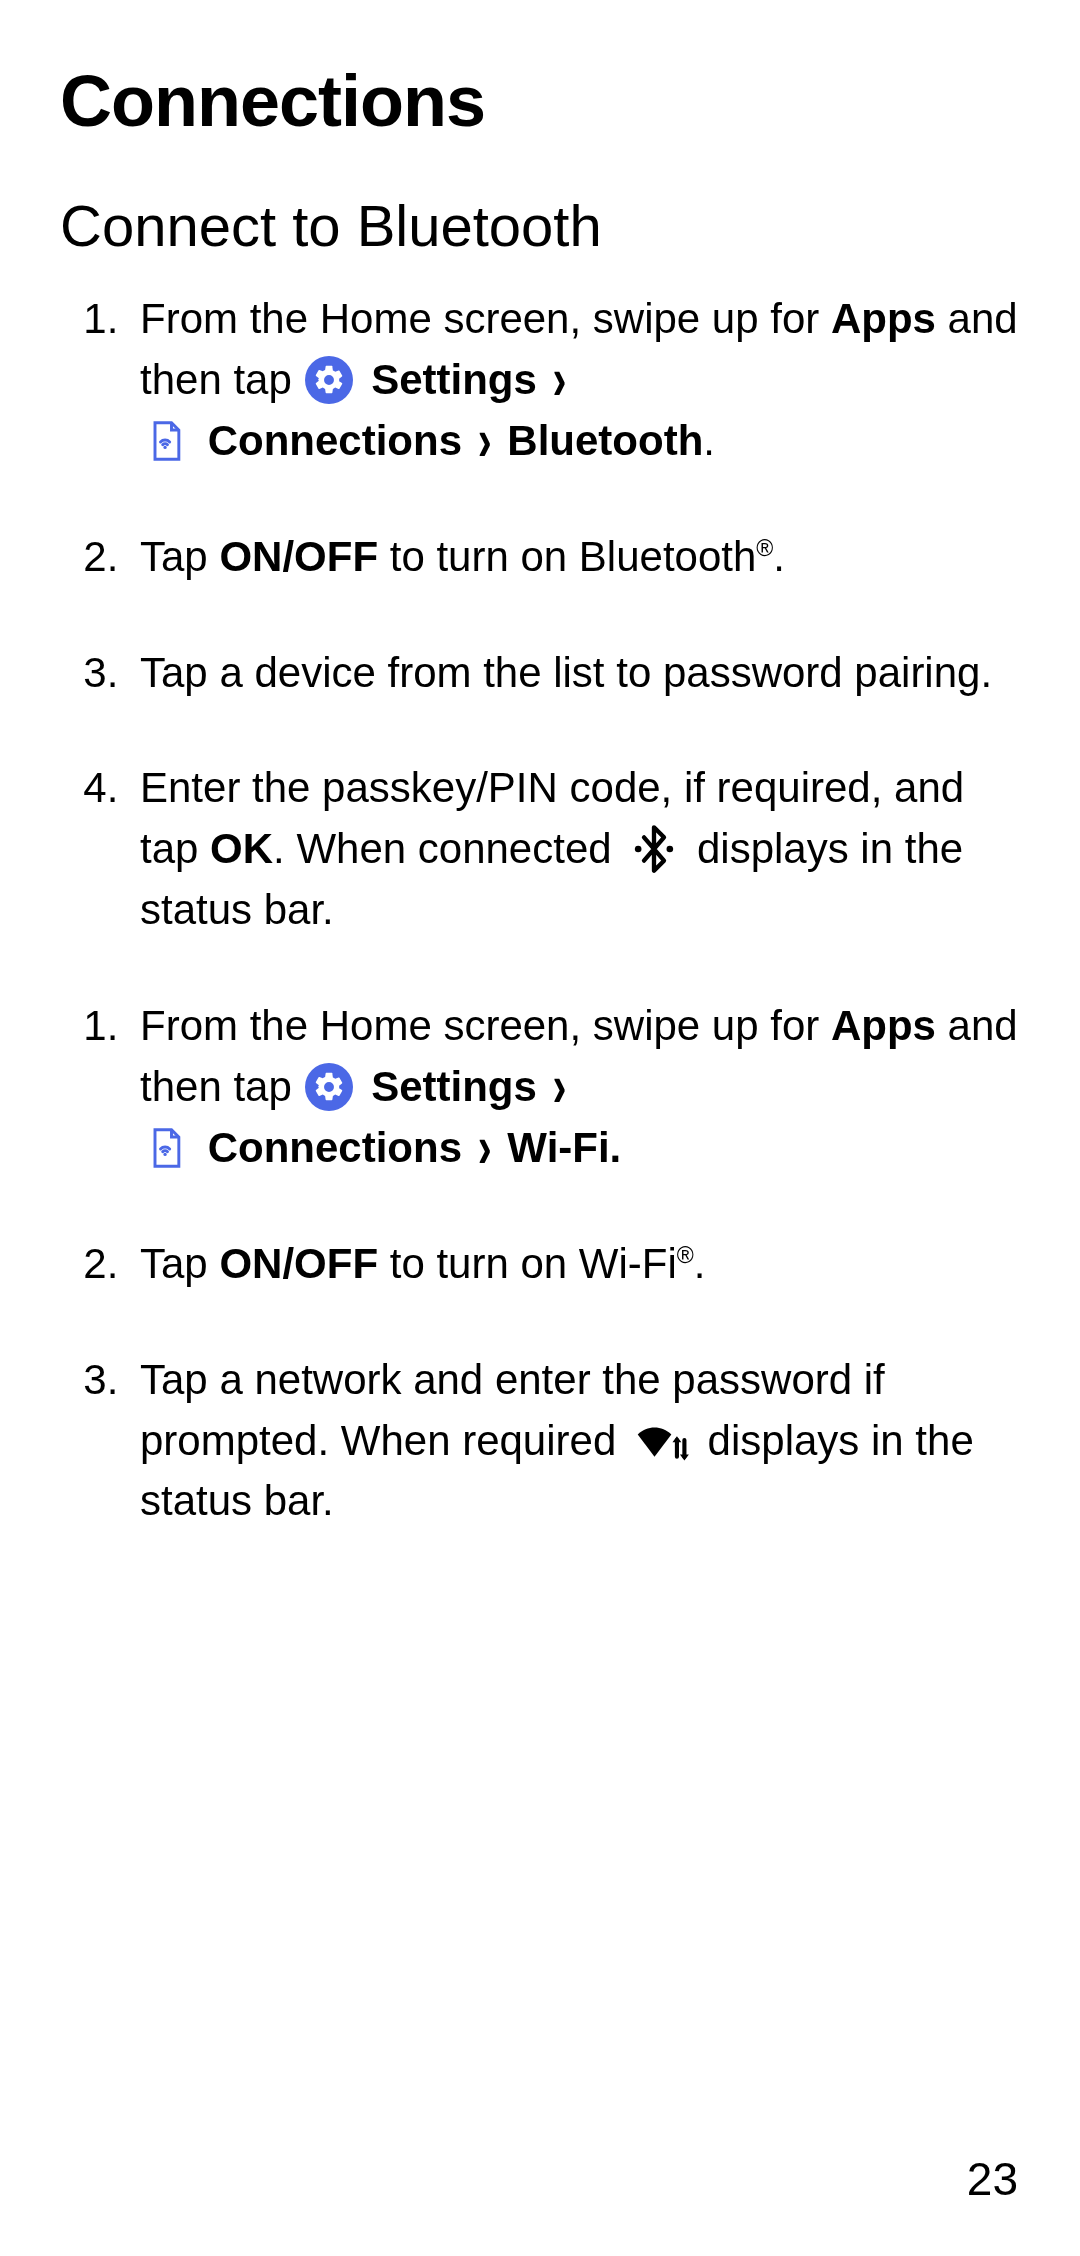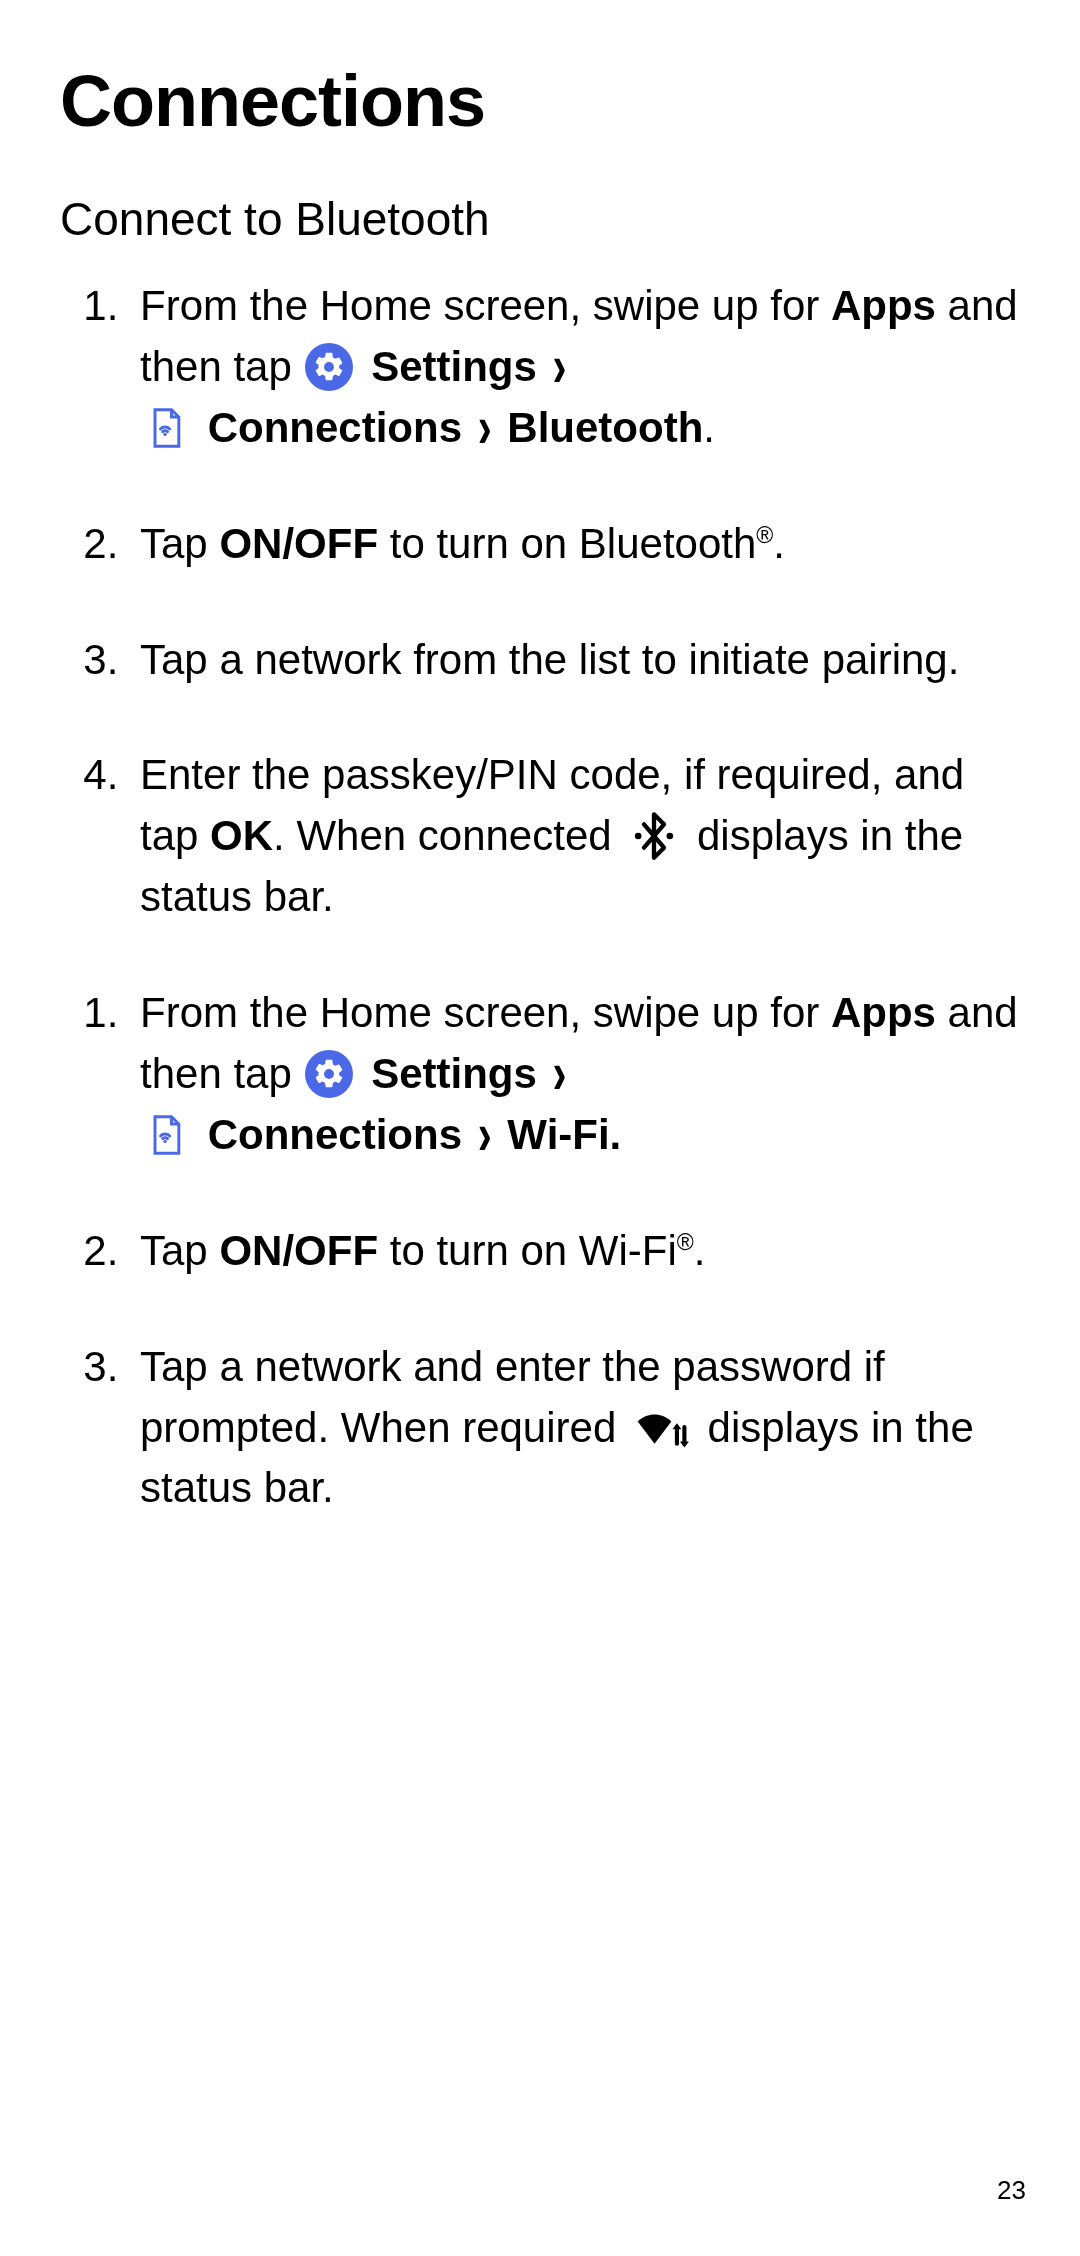--- a/index.html
+++ b/index.html
@@ -17,21 +17,21 @@
     position: relative;
     height: 100%;
   }
   h1.title {
     font-size: 72px;
     font-weight: 800;
     margin: 0 0 50px 0;
     letter-spacing: -1px;
   }
   h2.section {
-    font-size: 46px;
+    font-size: 58px;
     font-weight: 400;
     margin: 40px 0 30px 0;
   }
   ol.steps {
     margin: 0;
     padding-left: 70px;
     font-size: 42px;
     line-height: 1.45;
   }
   ol.steps > li {
@@ -93,22 +93,22 @@
     height: 48px;
     display: inline-flex;
     align-items: center;
     justify-content: center;
     margin: 0 4px;
   }
   .wifi-svg { width: 56px; height: 44px; }
   .page-num {
     position: absolute;
     bottom: 50px;
-    right: 54px;
-    font-size: 26px;
+    right: 62px;
+    font-size: 46px;
     text-align: right;
   }
 </style>
 </head>
 <body>
 
 <div class="page">
 
   <h1 class="title">Connections</h1>
 
@@ -129,21 +129,21 @@
             <path fill="none" stroke="#4b68e6" stroke-width="1.6" stroke-linecap="round" d="M9 12.5a3.5 3.5 0 0 1 5 0 M10.2 14a1.8 1.8 0 0 1 2.6 0"></path>
             <circle cx="11.5" cy="15.5" r="0.9" fill="#4b68e6"></circle>
           </svg>
         </span> <span class="b">Connections</span> <span class="chev">›</span> <span class="b">Bluetooth</span><span>.</span>
     </li>
 
     <li>
       <span>Tap </span><span class="b">ON/OFF</span><span> to turn on Bluetooth</span><span class="reg">®</span><span>.</span>
     </li>
 
-    <li>Tap a network from the list to initiate pairing.</li>
+    <li>Tap a device from the list to password pairing.</li>
 
     <li>
       <span>Enter the passkey/PIN code, if required, and tap </span><span class="b">OK</span><span>. When connected </span><span class="inline-icon bt-wrap">
           <svg class="bt-svg" viewBox="0 0 24 30">
             <path fill="none" stroke="#000" stroke-width="2.6" stroke-linejoin="round" stroke-linecap="round" d="M6 8l12 14-6 6V2l6 6L6 22"></path>
             <circle cx="2.5" cy="15" r="2" fill="#000"></circle>
             <circle cx="21.5" cy="15" r="2" fill="#000"></circle>
           </svg>
         </span><span> displays in the status bar.</span>
     </li>

